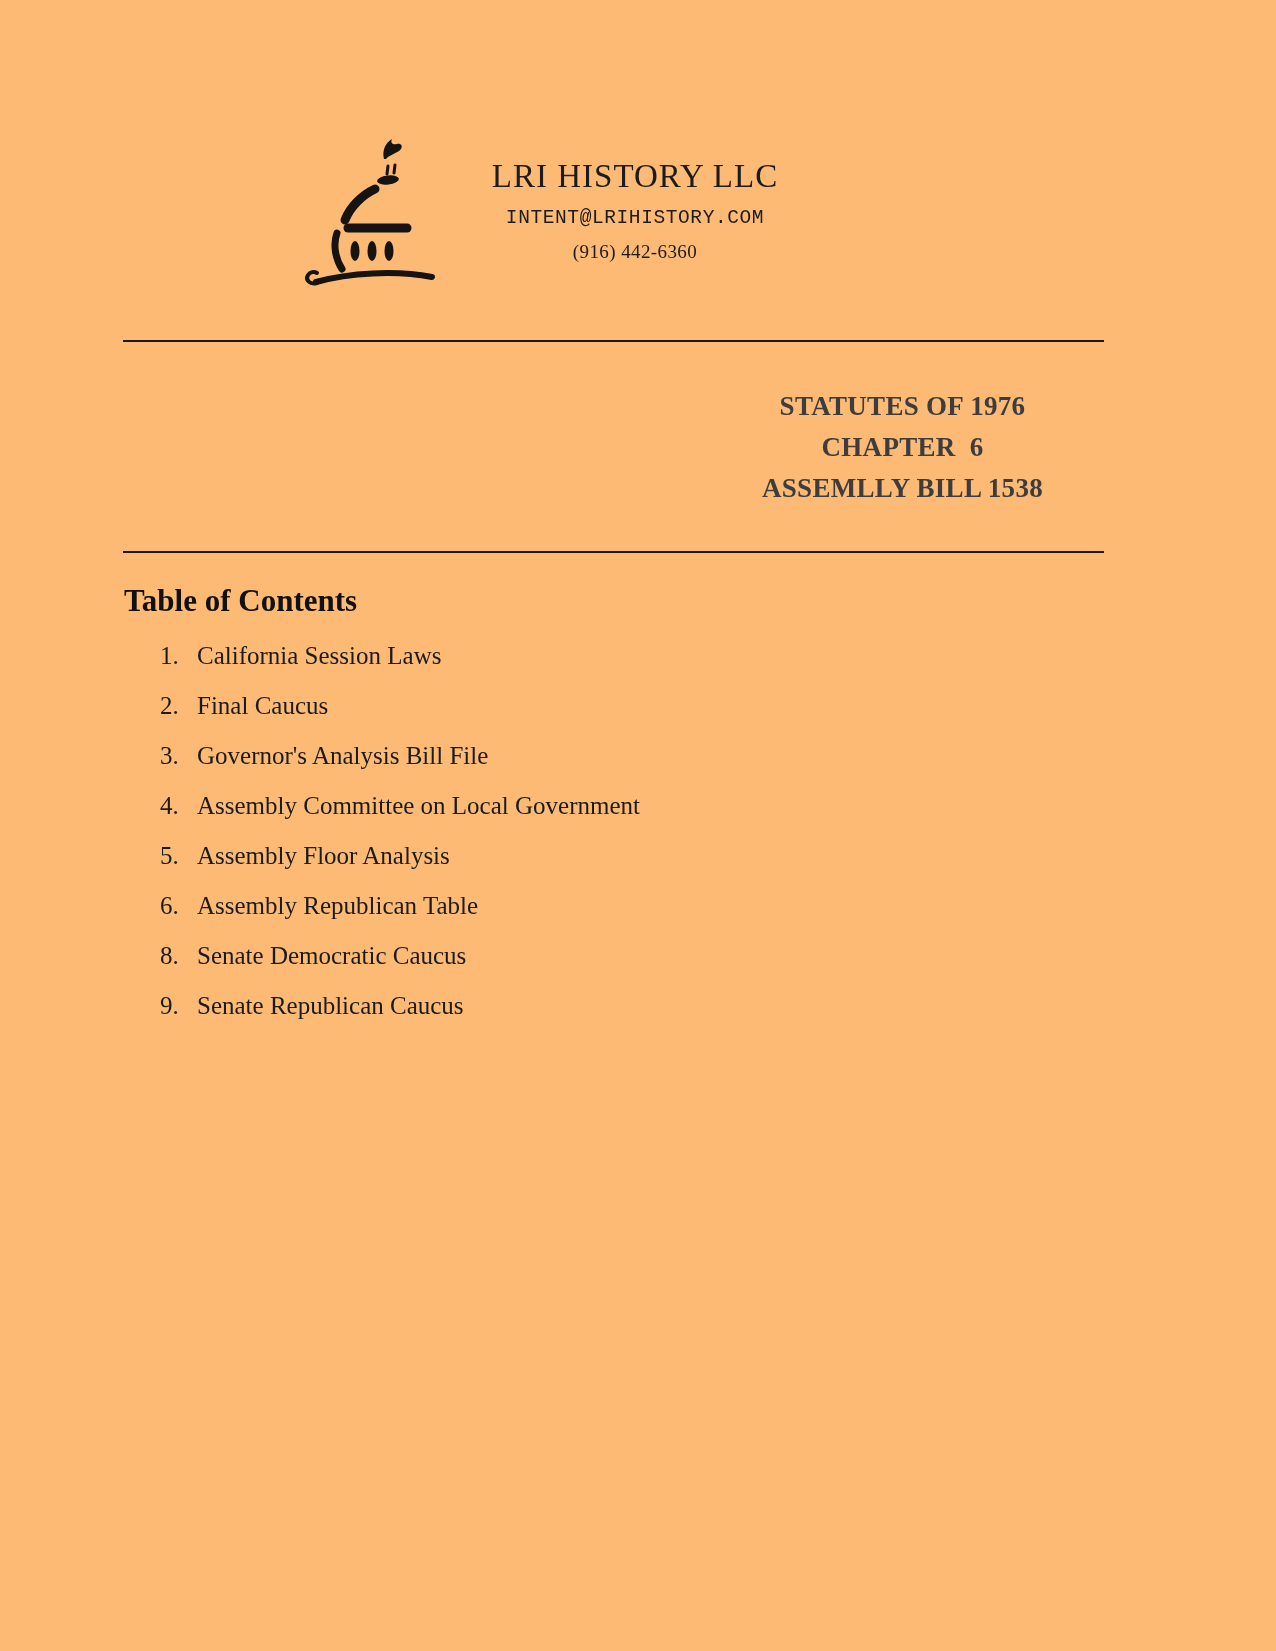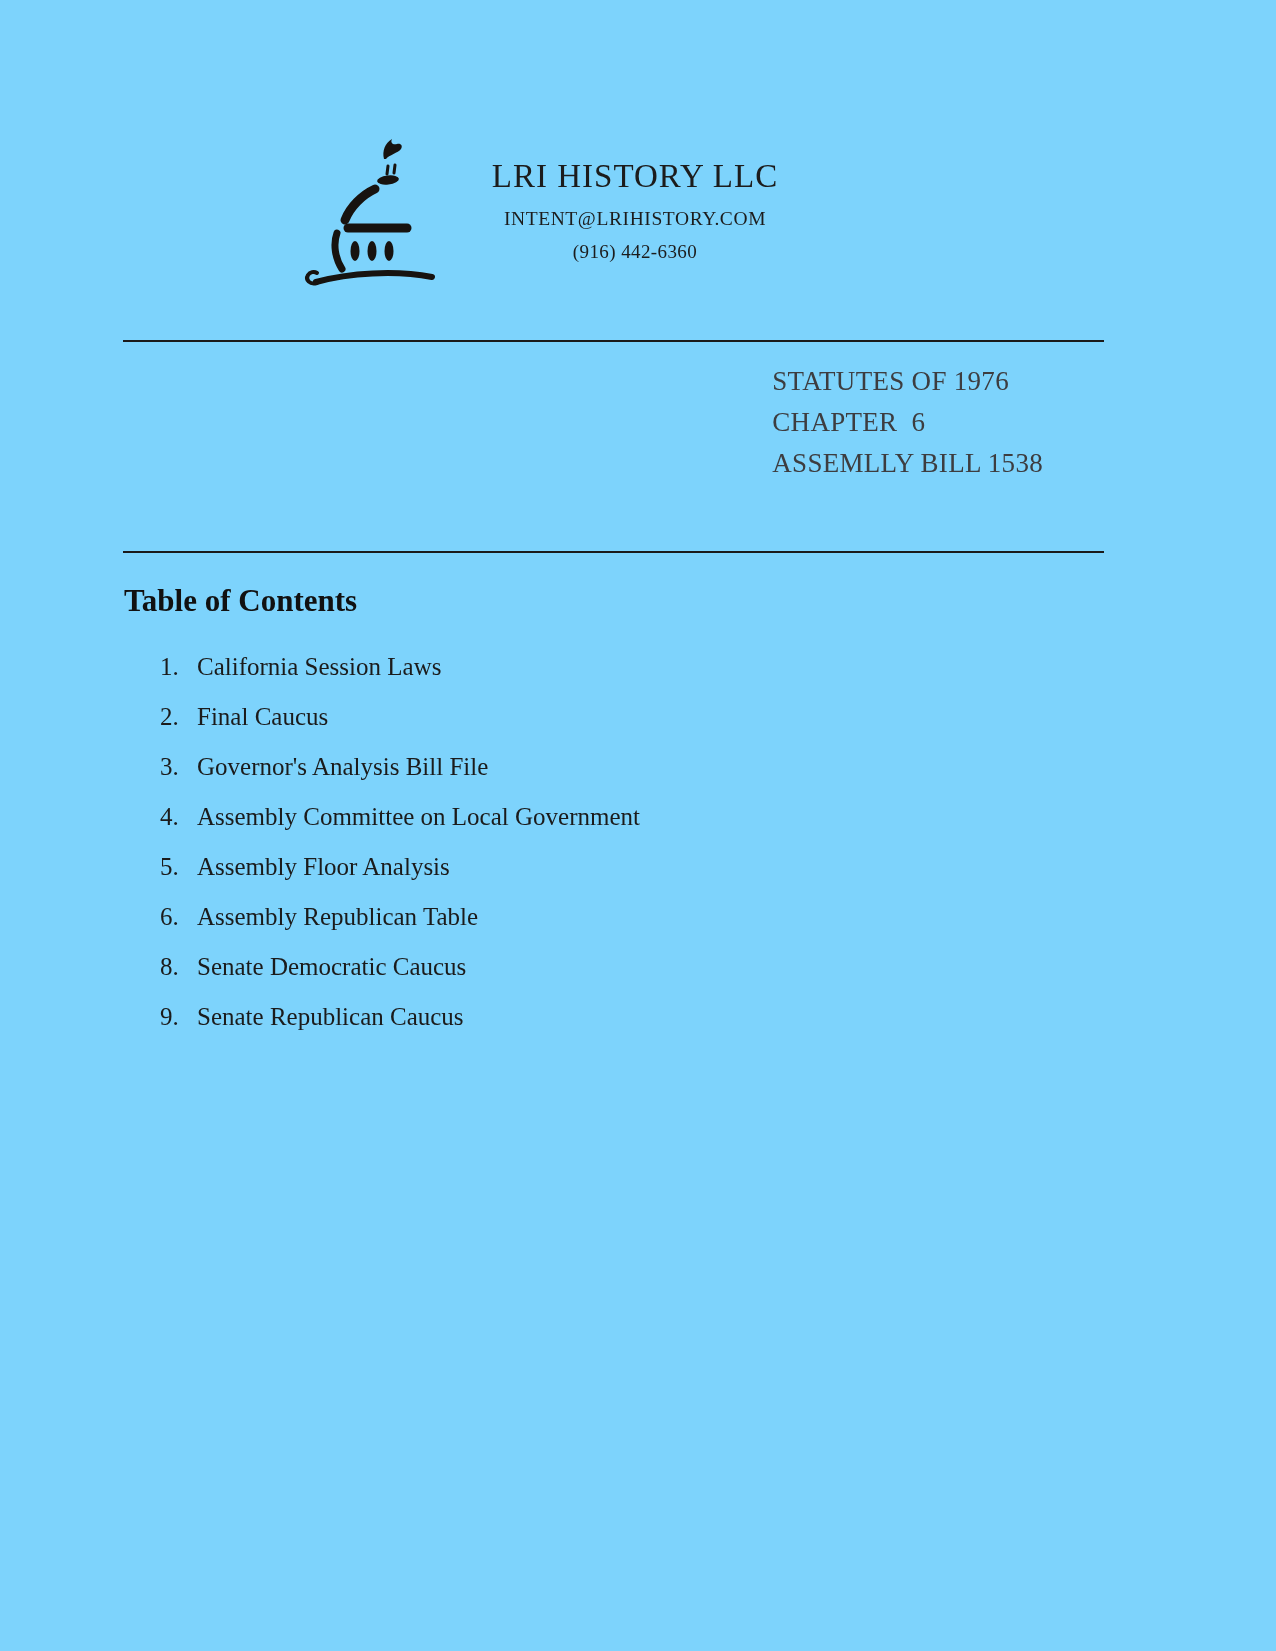--- a/index.html
+++ b/index.html
@@ -4,21 +4,21 @@
 <style>
   html, body {
     margin: 0;
     padding: 0;
     background: #ffffff;
   }
   .page {
     position: relative;
     width: 1276px;
     height: 1651px;
-    background: #7dd3fc;
+    background: #fdba74;
     font-family: "Liberation Serif", "DejaVu Serif", serif;
     color: #1b1b1b;
     overflow: hidden;
   }
 
   
   .logo {
     position: absolute;
     left: 299px;
     top: 131px;
@@ -39,20 +39,21 @@
     letter-spacing: 1px;
     white-space: nowrap;
     margin: 0 0 7px 0;
     font-weight: normal;
   }
   .contact-line {
     font-size: 19.5px;
     line-height: 33px;
     letter-spacing: 0.6px;
     white-space: nowrap;
+    font-family: Liberation Mono, monospace;
   }
   .contact-phone {
     font-size: 19px;
     line-height: 33px;
     letter-spacing: 0.4px;
     white-space: nowrap;
   }
 
   
   .rule {
@@ -61,44 +62,44 @@
     width: 981px;
     height: 2px;
     background: #1a1a1a;
   }
   .rule-1 { top: 340px; }
   .rule-2 { top: 551px; }
 
   
   .statutes {
     position: absolute;
-    top: 361px;
+    top: 386px;
     right: 233px;
-    text-align: left;
-    font-weight: normal;
+    text-align: center;
+    font-weight: bold;
     font-size: 27px;
     line-height: 41px;
     color: #3d3d40;
     letter-spacing: 0.3px;
   }
   .statutes div { white-space: pre-wrap; }
 
   
   .toc {
     position: absolute;
     left: 124px;
     top: 585px;
     width: 980px;
   }
   .toc-title {
     font-size: 31px;
     line-height: 32px;
     font-weight: bold;
     color: #111111;
-    margin: 0 0 35px 0;
+    margin: 0 0 24px 0;
   }
   .toc-list {
     list-style: none;
     margin: 16px;
     padding: 0;
   }
   .toc-item {
     padding-left: 20px;
     font-size: 25px;
     line-height: 30px;

